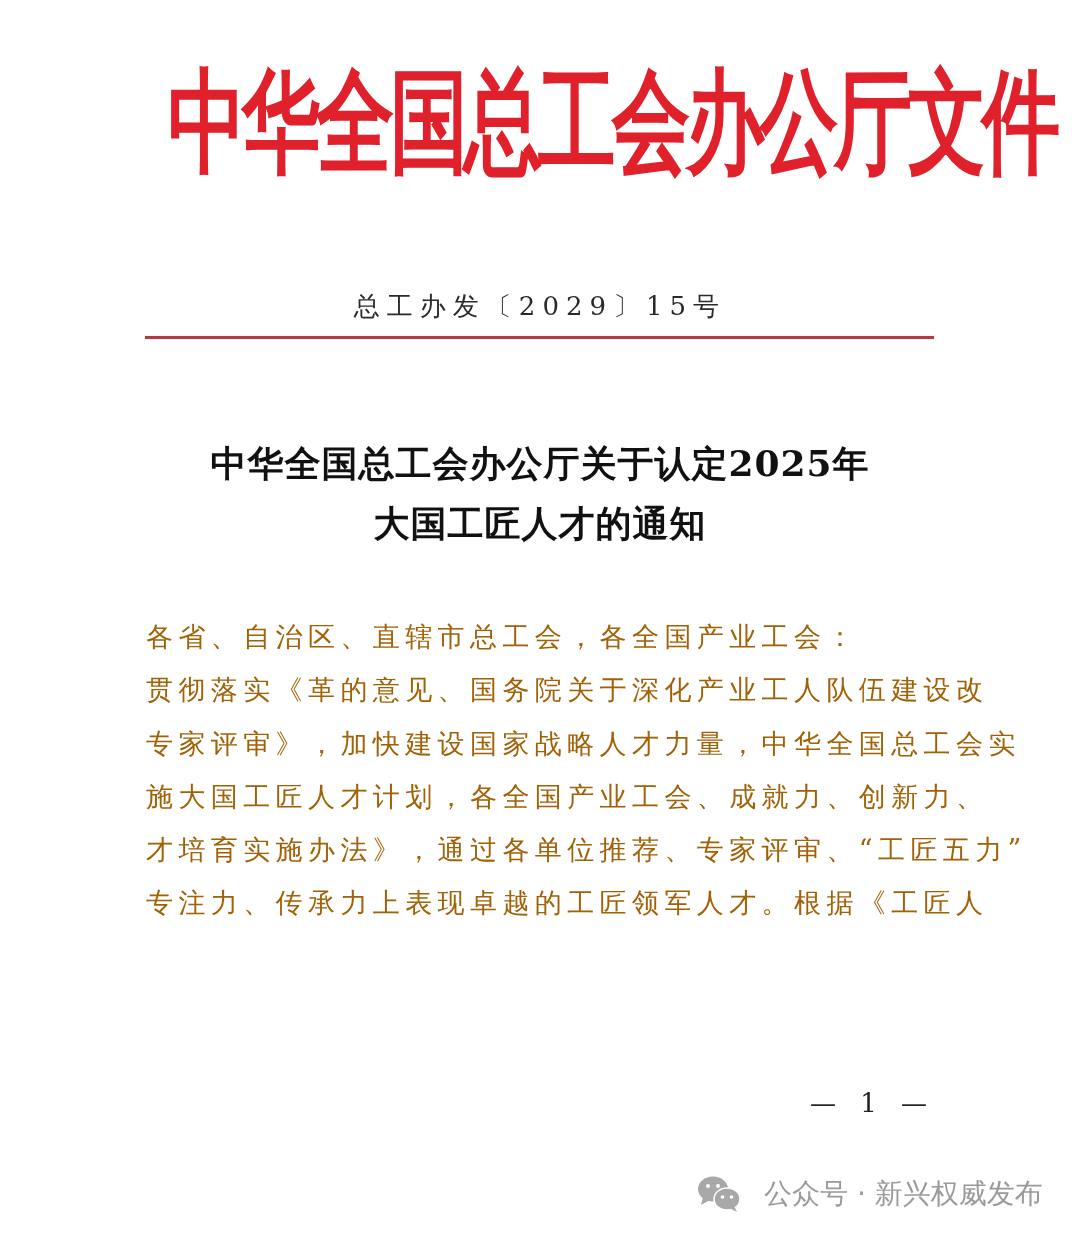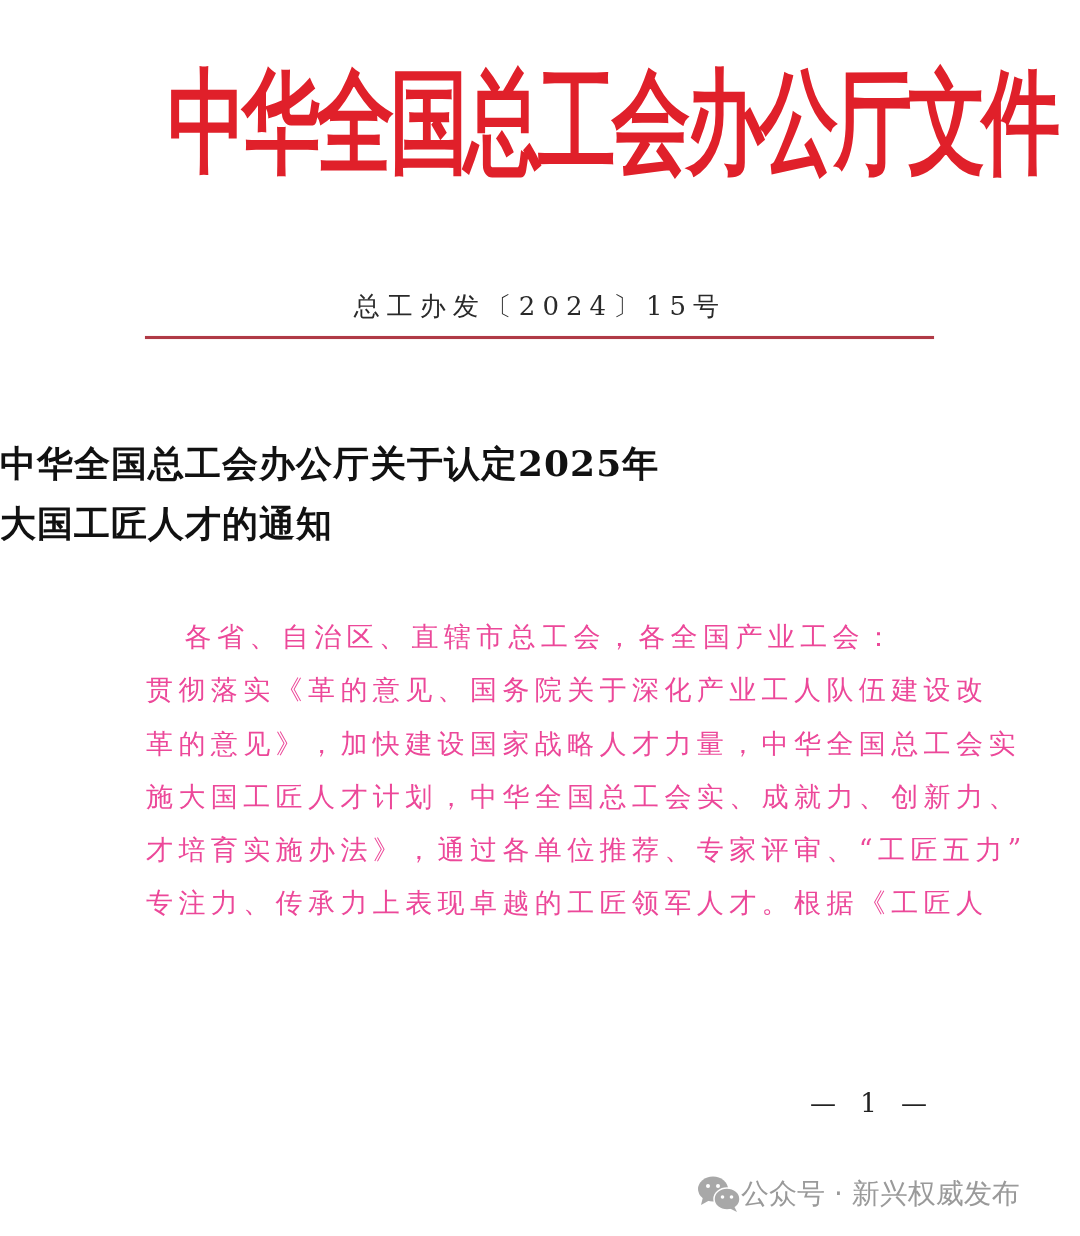--- a/index.html
+++ b/index.html
@@ -55,39 +55,38 @@
       top: 336px;
       width: 789px;
       height: 3px;
       background: #b03a46;
       box-shadow: 0 0 1px #e88a96;
     }
     .title {
       position: absolute;
       left: 0;
       width: 1080px;
-      text-align: left;
+      text-align: center;
       font-weight: bold;
       font-size: 36px;
       line-height: 66px;
       color: #111;
       letter-spacing: 1px;
     }
     .title.l1 { top: 430px; }
     .title.l2 { top: 490px; }
     .body-text {
       position: absolute;
       left: 146px;
       top: 610px;
       width: 790px;
       font-size: 27px;
       line-height: 53.3px;
       letter-spacing: 5.4px;
-      color: #ec4899;
-      text-align: center;
+      color: #a16207;
     }
     .body-text .line {
       display: block;
       white-space: nowrap;
       height: 53.3px;
     }
     .body-text .indent {
       padding-left: 66px;
     }
     .page-num {
@@ -99,21 +98,21 @@
       letter-spacing: 8px;
       white-space: nowrap;
     }
     .watermark {
       position: absolute;
       left: 697px;
       top: 1174px;
       height: 40px;
       display: flex;
       align-items: center;
-      gap: 0;
+      gap: 23px;
       font-family: "DejaVu Sans", "Liberation Sans", sans-serif;
       font-size: 28px;
       color: #9a9a9a;
     }
     .wm-icon {
       width: 44px;
       height: 38px;
       display: inline-block;
     }
   </style>
@@ -128,32 +127,32 @@
   <span>总</span>
   <span>工</span>
   <span>会</span>
   <span>办</span>
   <span>公</span>
   <span>厅</span>
   <span>文</span>
   <span>件</span>
 </div>
 
-<div class="doc-number">总工办发〔2024〕15号</div>
+<div class="doc-number">总工办发〔2029〕15号</div>
 
 <div class="red-rule"></div>
 
 <div class="title l1">中华全国总工会办公厅关于认定2025年</div>
 <div class="title l2">大国工匠人才的通知</div>
 
 <div class="body-text">
   <span class="line">各省、自治区、直辖市总工会，各全国产业工会：</span>
   <span class="line">贯彻落实《革的意见、国务院关于深化产业工人队伍建设改</span>
-  <span class="line">革的意见》，加快建设国家战略人才力量，中华全国总工会实</span>
-  <span class="line">施大国工匠人才计划，中华全国总工会实、成就力、创新力、</span>
+  <span class="line">专家评审》，加快建设国家战略人才力量，中华全国总工会实</span>
+  <span class="line">施大国工匠人才计划，各全国产业工会、成就力、创新力、</span>
   <span class="line">才培育实施办法》，通过各单位推荐、专家评审、“工匠五力”</span>
   <span class="line">专注力、传承力上表现卓越的工匠领军人才。根据《工匠人</span>
 </div>
 
 <div class="page-num">— 1 —</div>
 
 <div class="watermark">
   <span class="wm-icon">
     <svg width="44" height="38" viewBox="0 0 44 38">
       <ellipse cx="16" cy="14" rx="15" ry="12.5" fill="#a8a8a8"></ellipse>

